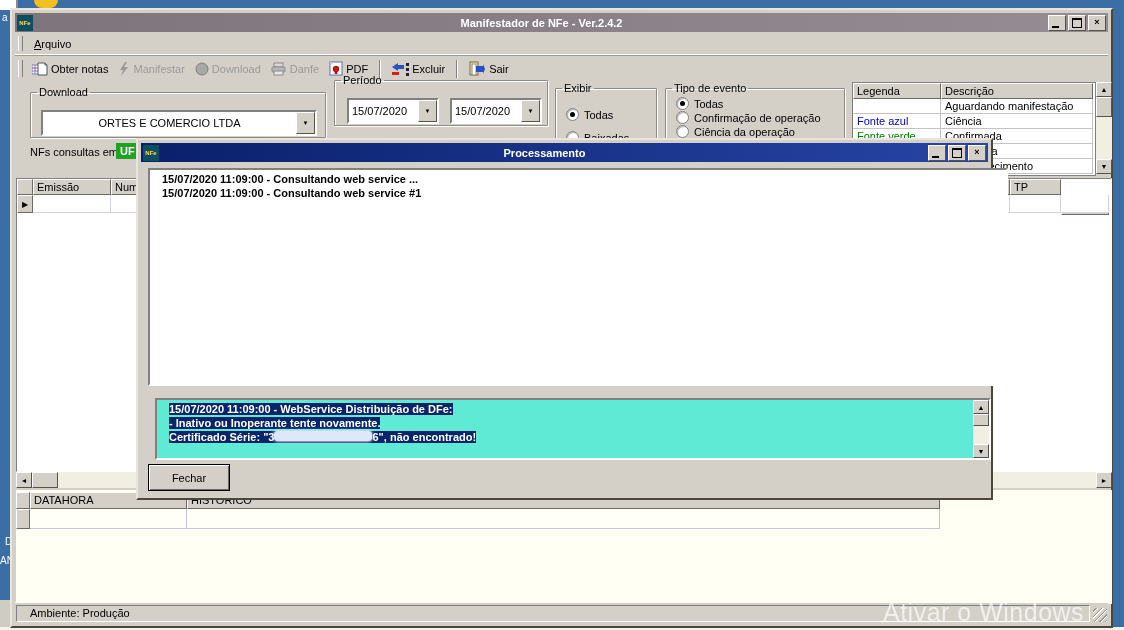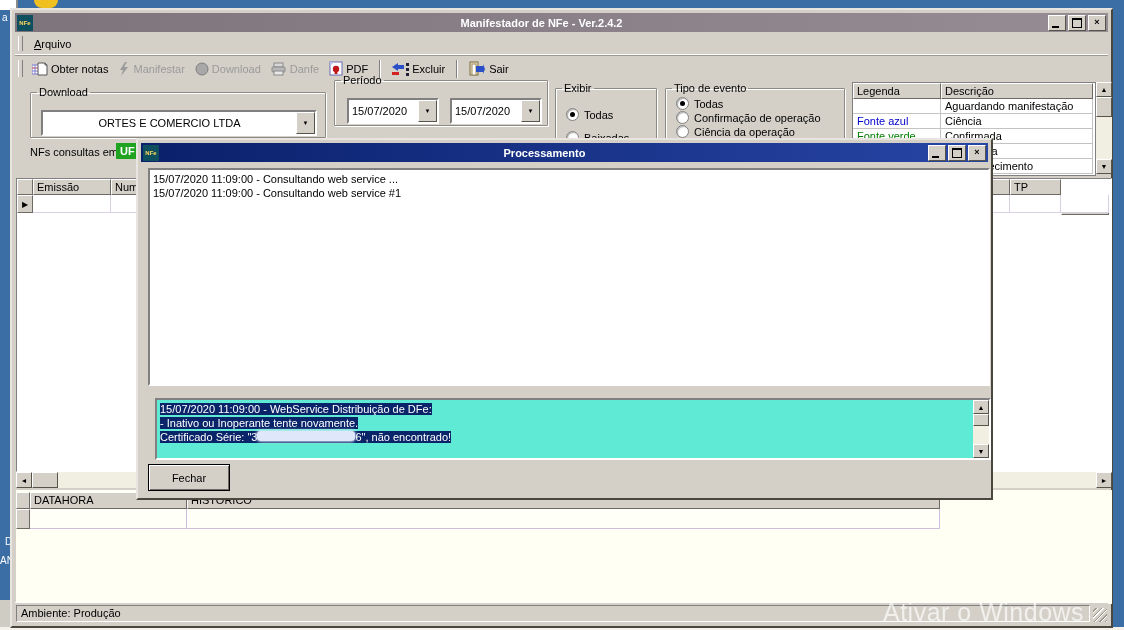--- a/index.html
+++ b/index.html
@@ -42,21 +42,21 @@
   .rdot{width:11px;height:11px;border-radius:50%;background:#fff;border:1px solid #808080;
         box-shadow:inset 1px 1px 1px #b0b0b0;position:relative;flex:0 0 11px;}
   .rdot.on::after{content:"";position:absolute;left:3px;top:3px;width:5px;height:5px;border-radius:50%;background:#000;}
   .hdrcell{background:#d4d0c8;border:1px solid;border-color:#ffffff #6e6a63 #6e6a63 #ffffff;
            padding:1px 3px;box-sizing:border-box;white-space:nowrap;overflow:hidden;}
   .cellline{box-sizing:border-box;border-right:1px solid #d9d0e3;border-bottom:1px solid #d9d0e3;background:#fff;}
   .sb{background:#f1efe2;}
   .sbtn{background:#d4d0c8;border:1px solid;border-color:#fff #565349 #565349 #fff;
         display:flex;align-items:center;justify-content:center;font-size:7px;line-height:1;box-sizing:border-box;}
   .selrow{background:#0a246a;color:#fff;}
-  .loglines{padding:2px 3px;line-height:14px;white-space:nowrap;overflow:hidden;}
+  .loglines{padding:2px 12px;line-height:14px;white-space:nowrap;overflow:hidden;font-weight:bold;}
   .selspan{background:#0a246a;color:#fff;}
   .redact-w{display:inline-block;width:92px;height:10px;background:#fff;border-radius:4px;
             box-shadow:0 0 3px 2px rgba(255,255,255,.95);vertical-align:baseline;}
   .redact-b{display:inline-block;width:98px;height:10px;background:#dfe7fa;border-radius:4px;
             box-shadow:0 0 3px 1px rgba(223,231,250,.9);vertical-align:baseline;}
   .btn{background:#d4d0c8;border:1px solid #000;box-shadow:inset 1px 1px 0 #fff,inset -1px -1px 0 #6e6a63;
        display:flex;align-items:center;justify-content:center;}
   .watermark{font-size:25px;color:rgba(255,255,255,.68);letter-spacing:.5px;white-space:nowrap;}
   .gripcorner{background:repeating-linear-gradient(135deg,transparent 0 2px,#9a968c 2px 3px,#fff 3px 4px);}
   .fragtext{color:#fff;font-size:10px;}
@@ -296,21 +296,21 @@
     <div class="abs" style="left:4px;top:482px;width:924px;height:40px;">
       <div class="abs hdrcell" style="left:0;top:0;width:14px;height:17px;"></div>
       <div class="abs hdrcell" style="left:14px;top:0;width:157px;height:17px;">DATAHORA</div>
       <div class="abs hdrcell" style="left:171px;top:0;width:753px;height:17px;">HISTORICO</div>
       <div class="abs hdrcell" style="left:0;top:17px;width:14px;height:20px;"></div>
       <div class="abs" style="left:14px;top:17px;width:157px;height:20px;background:#fffff8;border-right:1px solid #cdbfdc;border-bottom:1px solid #cdbfdc;box-sizing:border-box;"></div>
       <div class="abs" style="left:171px;top:17px;width:753px;height:20px;background:#fffff8;border-right:1px solid #cdbfdc;border-bottom:1px solid #cdbfdc;box-sizing:border-box;"></div>
     </div>
 
     <div class="abs face" style="left:3px;right:3px;bottom:3px;height:20px;border-top:1px solid #fff;">
-      <div class="abs sunken1" style="left:1px;top:2px;right:18px;bottom:1px;padding:1px 4px;">Ambiente: Produção</div>
+      <div class="abs sunken1" style="left:1px;top:2px;right:18px;bottom:1px;padding:1px 13px;">Ambiente: Produção</div>
       <div class="abs gripcorner" style="right:1px;bottom:1px;width:14px;height:14px;"></div>
     </div>
   </div>
 
   <div class="abs watermark" style="left:883px;top:598px;">Ativar o Windows</div>
 
   <div class="abs window" style="left:136px;top:138px;width:853px;height:358px;z-index:10;">
     <div class="abs titlebar active" style="left:3px;top:3px;right:3px;">
       <div class="appicon">NFe</div>
       <div class="titletext">Processamento</div>

